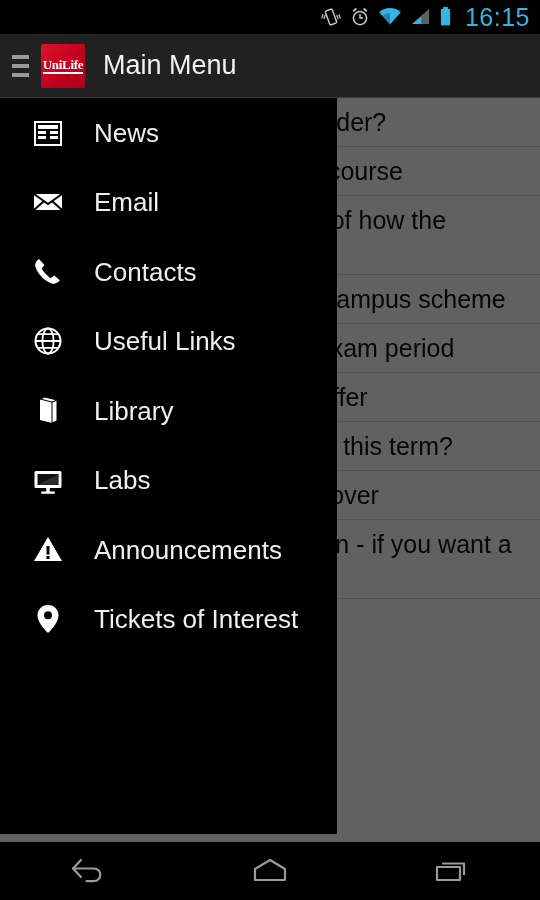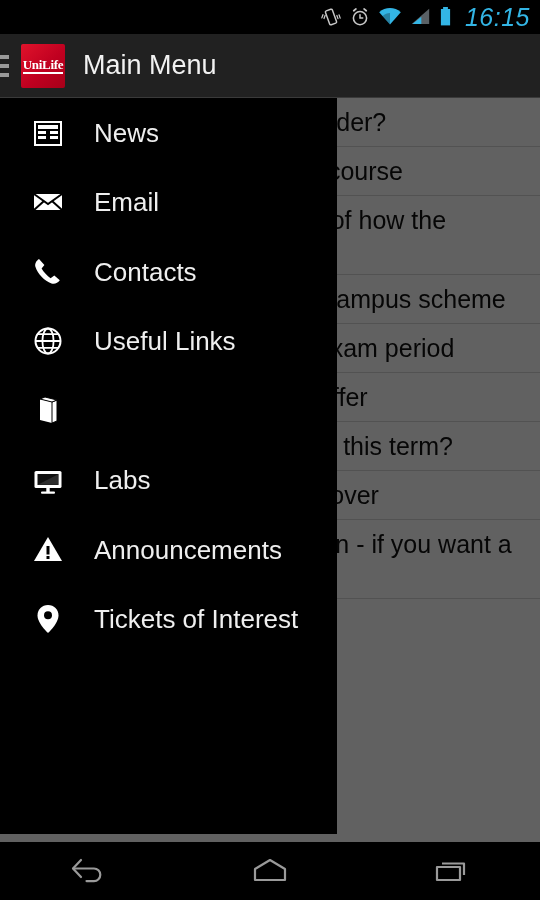--- a/index.html
+++ b/index.html
@@ -8,21 +8,21 @@
     background:#000;
     font-family:"Liberation Sans", sans-serif;
     overflow:hidden;
   }
   #app { position:relative; width:540px; height:900px; background:#000; }
 
   
   .statusbar{
     position:absolute; left:0; top:0; width:540px; height:34px;
     background:#000; display:flex; align-items:center;
-    justify-content:flex-end; padding-right:10px; gap:7px;font-style:italic;
+    justify-content:flex-end; padding-right:10px; gap:7px;
   }
   .st-ic{ display:block; }
   .st-time{
     color:#33b5e5; font-size:25px; letter-spacing:0.5px;
     line-height:1; margin-left:5px; font-weight:400;
   }
 
   
   .content{
     position:absolute; left:0; top:98px; width:540px; height:744px;
@@ -38,21 +38,21 @@
   
   .scrim{
     position:absolute; left:0; top:98px; width:540px; height:744px;
     background:rgba(0,0,0,0.62); pointer-events:none;
   }
 
   
   .actionbar{
     position:absolute; left:0; top:34px; width:540px; height:64px;
     background:#212121; border-bottom:1px solid #3a3a3a;
-    display:flex; align-items:center;
+    display:flex; align-items:center;padding-left:20px;
   }
   .ab-burger{
     width:22px; height:64px; margin-left:-8px;
     display:flex; flex-direction:column; justify-content:center;
     gap:5px; flex:0 0 auto;
   }
   .ab-burger span{ display:block; width:17px; height:4px; background:#9a9a9a; }
   .ab-logo{
     width:44px; height:44px; margin-left:7px; flex:0 0 auto;
     background:linear-gradient(135deg,#e0132b 0%,#c00020 55%,#a80019 100%);
@@ -203,20 +203,21 @@
         <span class="d-label">Useful Links</span>
       </div>
       <div class="d-item">
         <span class="d-ic">
           <svg width="32" height="32" viewBox="0 0 32 32">
             <path d="M8 4 L20 7 L20 28 L8 25 Z" fill="#ffffff"></path>
             <path d="M20 7 L25 5 L25 26 L20 28 Z" fill="#ffffff" stroke="#000" stroke-width="1"></path>
             <path d="M8 4 L13 2 L25 5 L20 7 Z" fill="#ffffff" stroke="#000" stroke-width="1"></path>
           </svg>
         </span>
+        <span class="d-label">Library</span>
       </div>
       <div class="d-item">
         <span class="d-ic">
           <svg width="32" height="32" viewBox="0 0 32 32">
             <rect x="2.5" y="7" width="27" height="17" rx="1.6" fill="#ffffff"></rect>
             <path d="M5.5 10 H26.5 V21 H5.5 Z" fill="#111"></path>
             <path d="M5.8 20.7 L26.2 10.3 L26.2 20.7 Z" fill="#2e2e2e"></path>
             <rect x="14.3" y="24" width="3.4" height="4" fill="#ffffff"></rect>
             <rect x="9" y="27.4" width="14" height="2.3" rx="1" fill="#ffffff"></rect>
           </svg>

